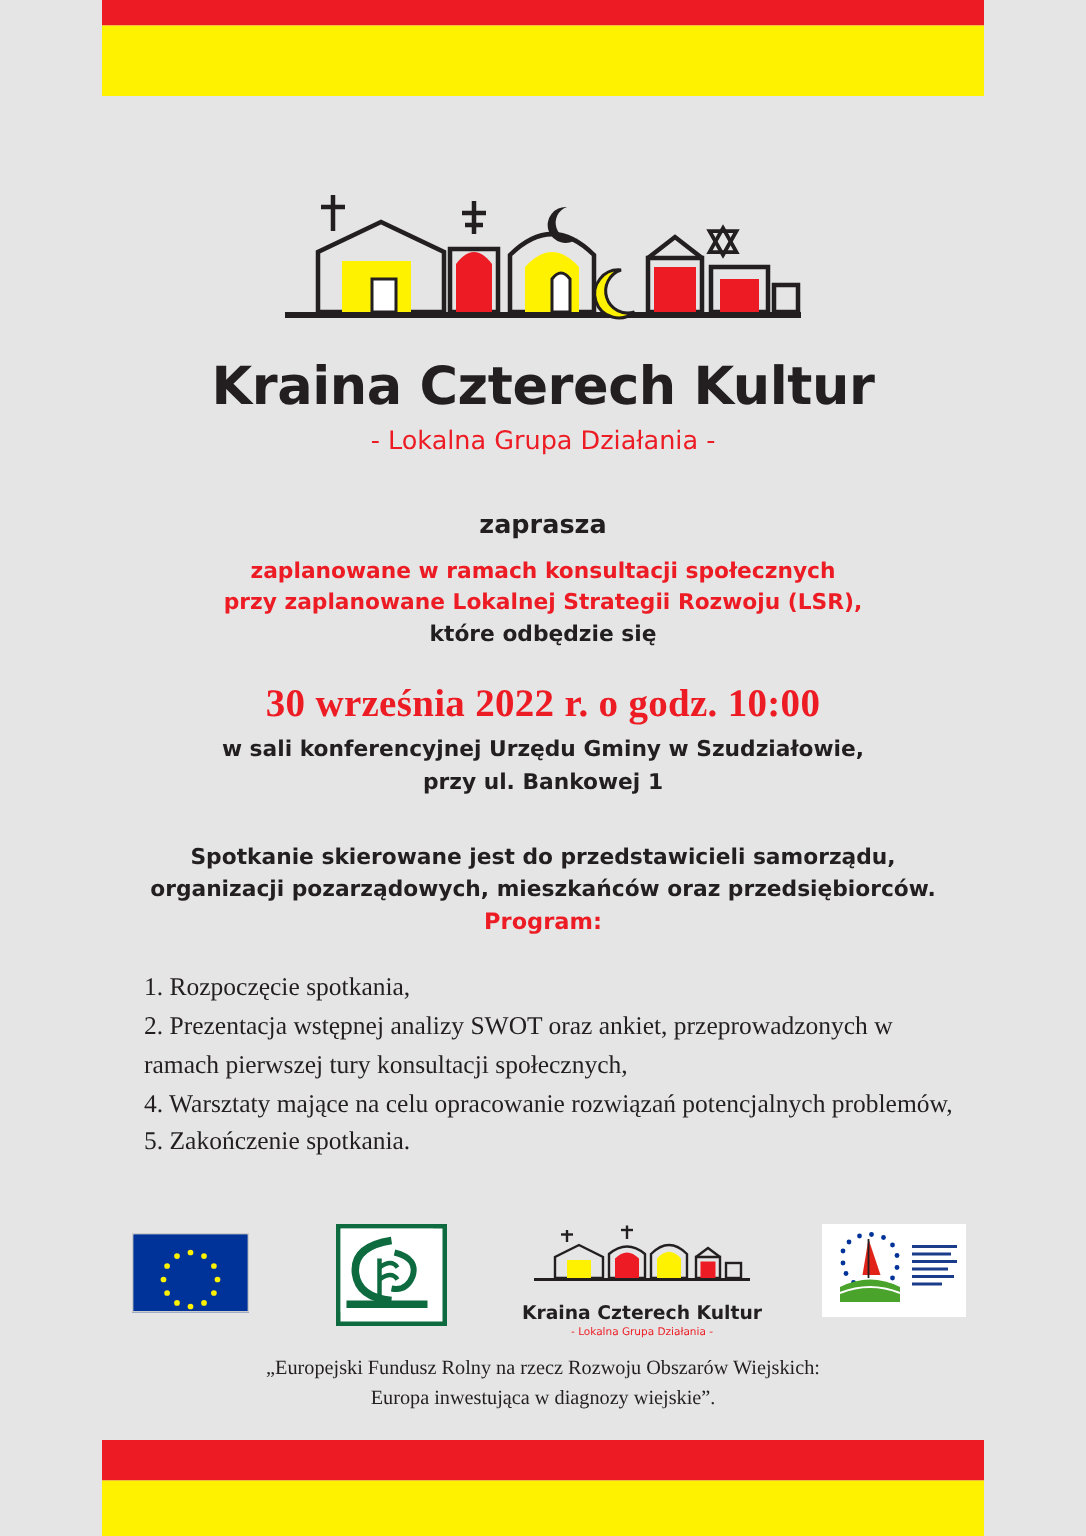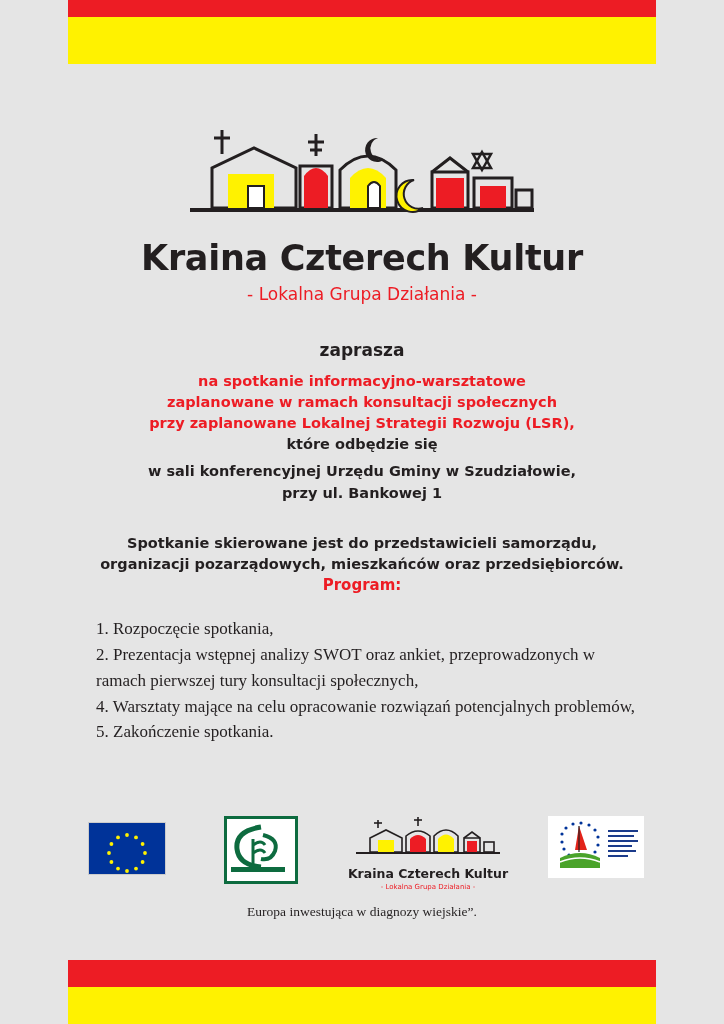--- a/index.html
+++ b/index.html
@@ -251,26 +251,26 @@
       <rect x="334" y="82" width="16" height="18" fill="none" stroke="#231f20" stroke-width="3"></rect>
     </svg>
     <div class="logo-title">Kraina Czterech Kultur</div>
     <div class="logo-sub">- Lokalna Grupa Działania -</div>
   </div>
 
   <div class="content">
     <div class="invite">zaprasza</div>
 
     <div class="lead">
-      <div>na spotkanie informacyjno-warsztatowe</div>
       <div>zaplanowane w ramach konsultacji społecznych</div>
       <div>przy zaplanowane Lokalnej Strategii Rozwoju (LSR),</div>
       <div class="dark">które odbędzie się</div>
     </div>
 
+    <div class="date">30 września 2022 r. o godz. 10:00</div>
 
     <div class="place">
       <div>w sali konferencyjnej Urzędu Gminy w Szudziałowie,</div>
       <div>przy ul. Bankowej 1</div>
     </div>
 
     <div class="audience">
       <div>Spotkanie skierowane jest do przedstawicieli samorządu,</div>
       <div>organizacji pozarządowych, mieszkańców oraz przedsiębiorców.</div>
     </div>
@@ -372,20 +372,21 @@
           <rect x="60" y="24" width="30" height="2"></rect>
           <rect x="60" y="29" width="24" height="2"></rect>
           <rect x="60" y="34" width="28" height="2"></rect>
           <rect x="60" y="39" width="20" height="2"></rect>
         </g>
       </svg>
     </div>
   </div>
 
   <div class="footer-caption">
+    <div>„Europejski Fundusz Rolny na rzecz Rozwoju Obszarów Wiejskich:</div>
     <div>Europa inwestująca w diagnozy wiejskie”.</div>
   </div>
 
   <div class="band band-bottom">
     <div class="red"></div>
     <div class="yellow"></div>
   </div>
 
 </div>
 

